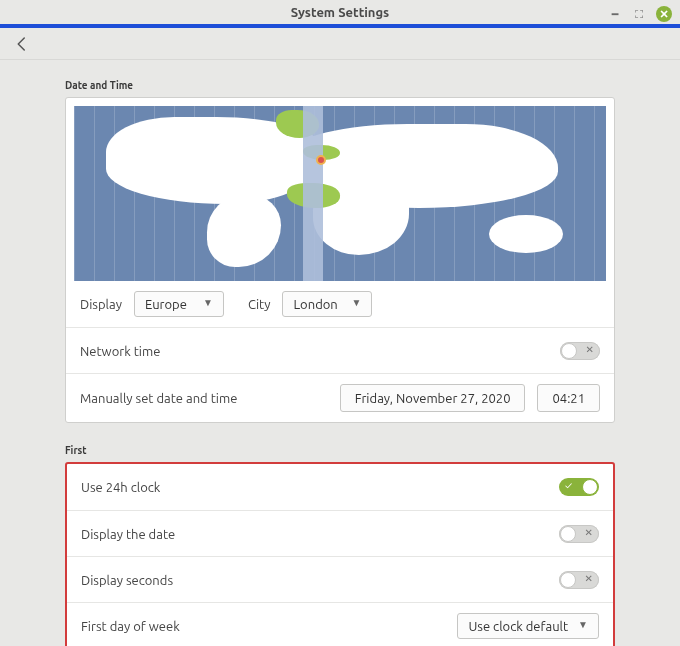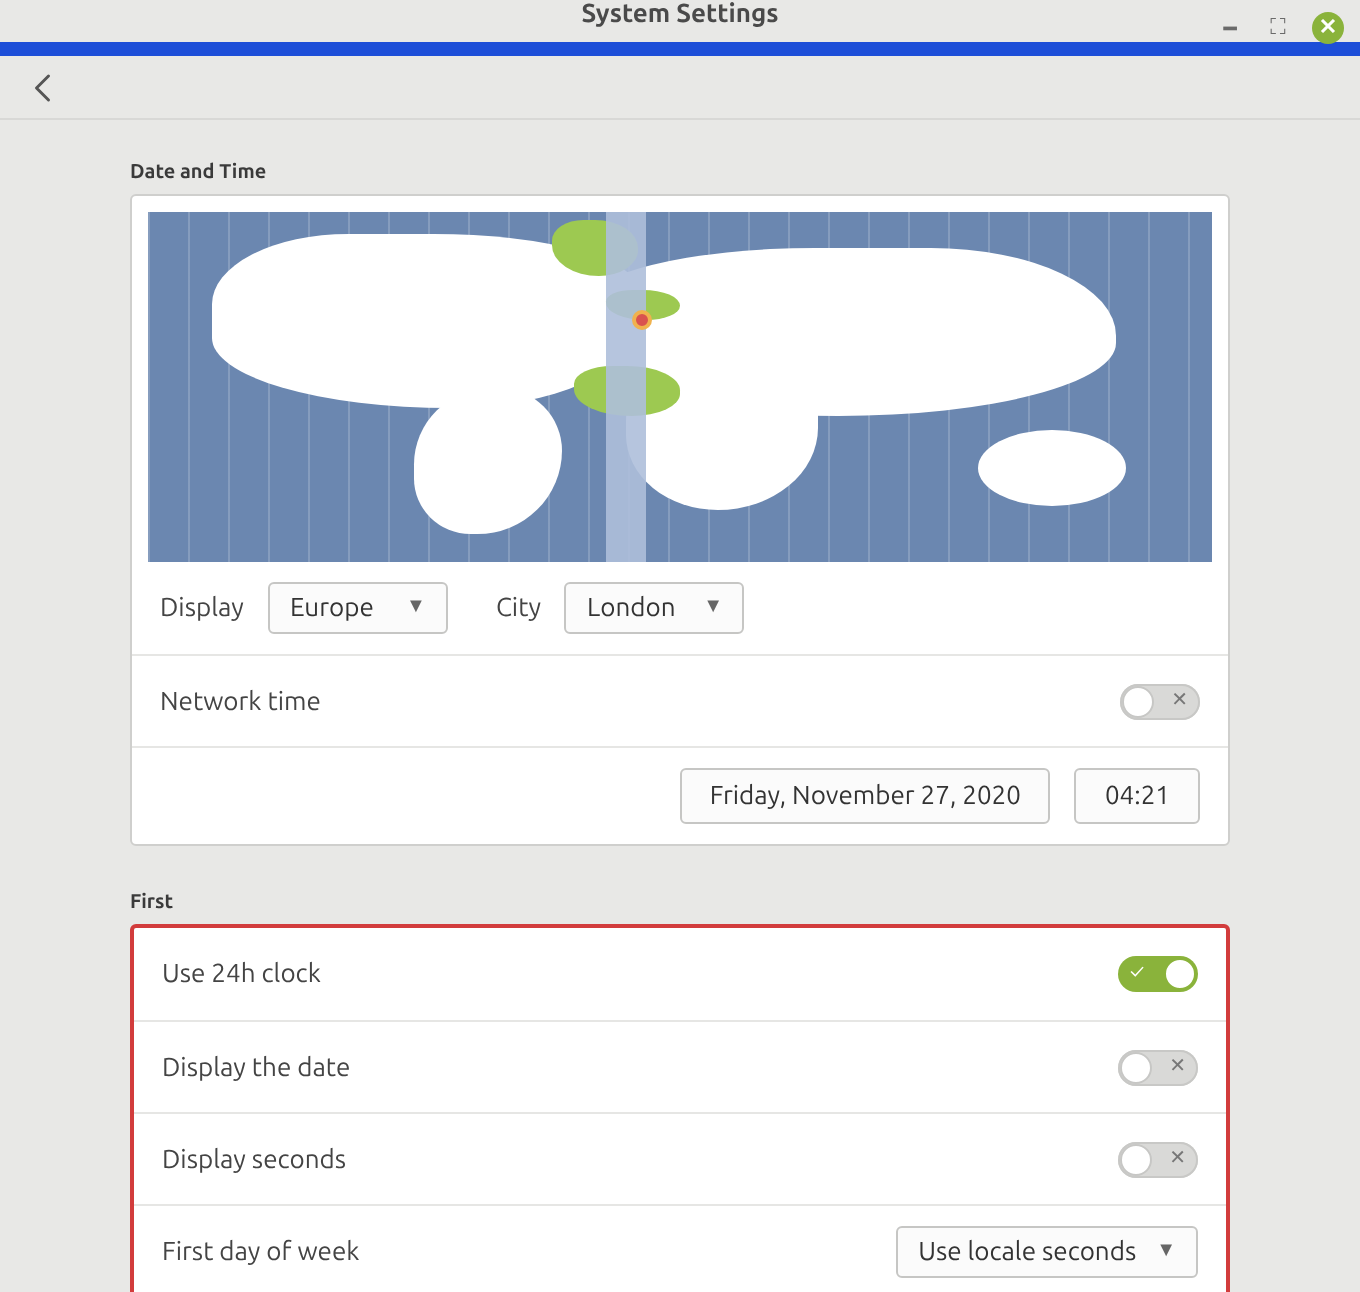--- a/index.html
+++ b/index.html
@@ -9,24 +9,24 @@
       color: #3c3c3c;
       background: #e8e8e6;
       width: 680px;
       height: 646px;
       overflow: hidden;
     }
     .titlebar {
       height: 28px;
       background: #e8e8e6;
       display: flex;
-      align-items: flex-start;
+      align-items: center;
       justify-content: center;
       position: relative;
-      border-bottom: 7px solid #1d4ed8;
+      border-bottom: 4px solid #1d4ed8;
     }
     .titlebar-title { font-weight: 600; color: #4a4a4a; font-size: 13px; }
     .window-controls {
       position: absolute;
       right: 8px;
       top: 6px;
       display: flex;
       gap: 10px;
       align-items: center;
     }
@@ -179,20 +179,21 @@
     <div class="row">
       <span class="row-label">Network time</span>
       <div class="spacer"></div>
       <div class="switch">
         <div class="knob"></div>
           <span class="x-mark">✕</span>
       </div>
     </div>
 
     <div class="row">
+      <span class="row-label">Manually set date and time</span>
       <div class="spacer"></div>
       <div class="btn" style="min-width:170px; text-align:center;">
         <span>Friday, November 27, 2020</span>
       </div>
       <div class="btn">
         <span>04:21</span>
       </div>
     </div>
   </div>
 
@@ -225,19 +226,19 @@
       <div class="switch">
         <div class="knob"></div>
           <span class="x-mark">✕</span>
       </div>
     </div>
 
     <div class="row">
       <span class="row-label">First day of week</span>
       <div class="spacer"></div>
       <div class="combo">
-        <span>Use locale seconds</span>
+        <span>Use clock default</span>
         <span class="caret">▼</span>
       </div>
     </div>
 
   </div>
 </div>
 
 </body></html>

